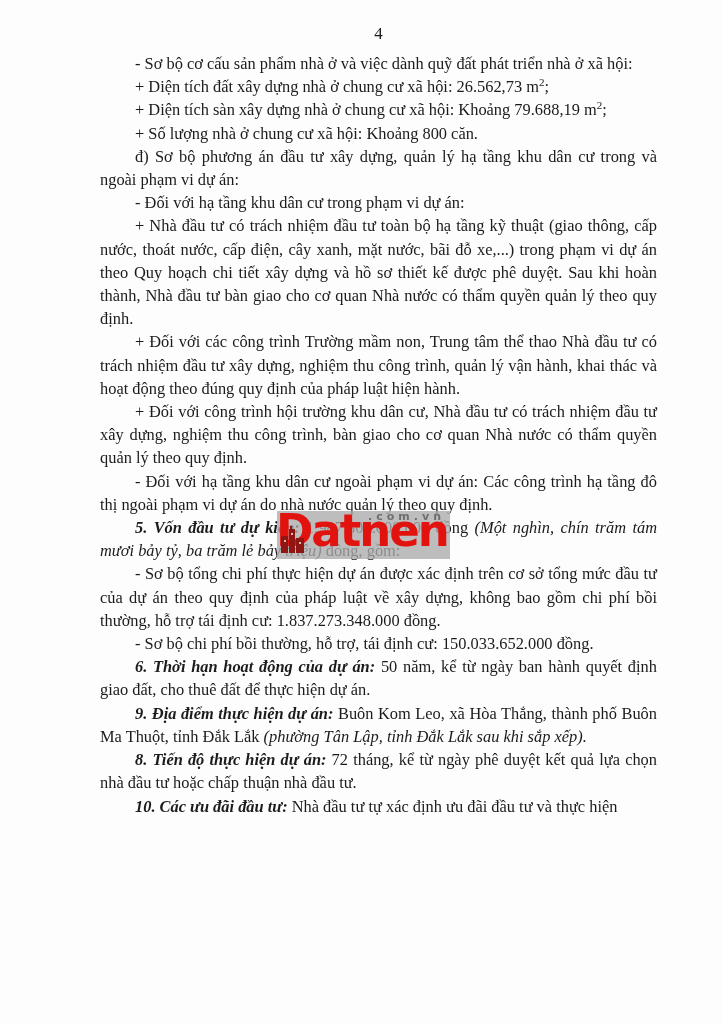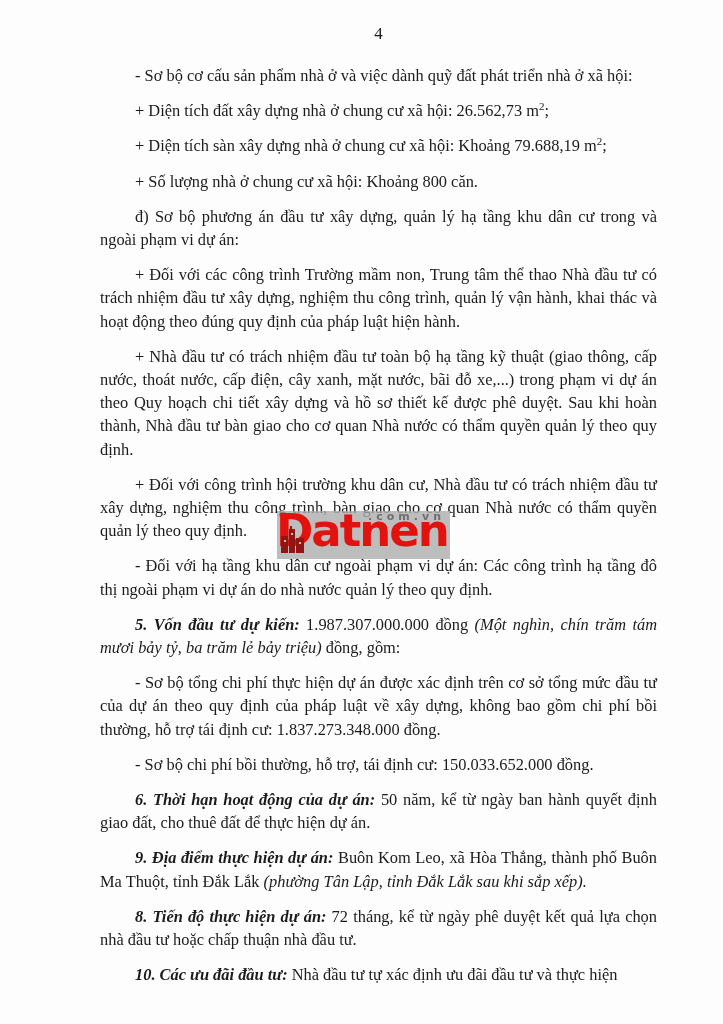--- a/index.html
+++ b/index.html
@@ -25,21 +25,21 @@
     font-size: 17px;
   }
   .content {
     position: absolute;
     left: 100px;
     top: 52px;
     width: 557px;
   }
   .page-number { left: 100px; }
   .content p {
-    margin: 12px 0 0 0;
+    margin: 0 0 0 0;
     text-indent: 35px;
     text-align: justify;
     font-size: 16.4px;
     line-height: 23.2px;
   }
   .run-r  { font-style: normal; font-weight: normal; }
   .run-i  { font-style: italic; }
   .run-bi { font-style: italic; font-weight: bold; }
   sup.run-sup {
     font-size: 11px;
@@ -91,22 +91,23 @@
 <div class="page">
 
   <div class="page-number">4</div>
 
   <div class="content">
       <p><span class="run-r">- Sơ bộ cơ cấu sản phẩm nhà ở và việc dành quỹ đất phát triển nhà ở xã hội:</span></p>
       <p><span class="run-r">+ Diện tích đất xây dựng nhà ở chung cư xã hội: 26.562,73 m</span><sup class="run-sup">2</sup><span class="run-r">;</span></p>
       <p><span class="run-r">+ Diện tích sàn xây dựng nhà ở chung cư xã hội: Khoảng 79.688,19 m</span><sup class="run-sup">2</sup><span class="run-r">;</span></p>
       <p><span class="run-r">+ Số lượng nhà ở chung cư xã hội: Khoảng 800 căn.</span></p>
       <p><span class="run-r">đ) Sơ bộ phương án đầu tư xây dựng, quản lý hạ tầng khu dân cư trong và ngoài phạm vi dự án:</span></p>
+      <p><span class="run-r">- Đối với hạ tầng khu dân cư trong phạm vi dự án:</span></p>
+      <p><span class="run-r">+ Nhà đầu tư có trách nhiệm đầu tư toàn bộ hạ tầng kỹ thuật (giao thông, cấp nước, thoát nước, cấp điện, cây xanh, mặt nước, bãi đỗ xe,...) trong phạm vi dự án theo Quy hoạch chi tiết xây dựng và hồ sơ thiết kế được phê duyệt. Sau khi hoàn thành, Nhà đầu tư bàn giao cho cơ quan Nhà nước có thẩm quyền quản lý theo quy định.</span></p>
       <p><span class="run-r">+ Đối với các công trình Trường mầm non, Trung tâm thể thao Nhà đầu tư có trách nhiệm đầu tư xây dựng, nghiệm thu công trình, quản lý vận hành, khai thác và hoạt động theo đúng quy định của pháp luật hiện hành.</span></p>
-      <p><span class="run-r">+ Nhà đầu tư có trách nhiệm đầu tư toàn bộ hạ tầng kỹ thuật (giao thông, cấp nước, thoát nước, cấp điện, cây xanh, mặt nước, bãi đỗ xe,...) trong phạm vi dự án theo Quy hoạch chi tiết xây dựng và hồ sơ thiết kế được phê duyệt. Sau khi hoàn thành, Nhà đầu tư bàn giao cho cơ quan Nhà nước có thẩm quyền quản lý theo quy định.</span></p>
       <p><span class="run-r">+ Đối với công trình hội trường khu dân cư, Nhà đầu tư có trách nhiệm đầu tư xây dựng, nghiệm thu công trình, bàn giao cho cơ quan Nhà nước có thẩm quyền quản lý theo quy định.</span></p>
       <p><span class="run-r">- Đối với hạ tầng khu dân cư ngoài phạm vi dự án: Các công trình hạ tầng đô thị ngoài phạm vi dự án do nhà nước quản lý theo quy định.</span></p>
       <p><span class="run-bi">5. Vốn đầu tư dự kiến:</span><span class="run-r"> 1.987.307.000.000 đồng </span><span class="run-i">(Một nghìn, chín trăm tám mươi bảy tỷ, ba trăm lẻ bảy triệu)</span><span class="run-r"> đồng, gồm:</span></p>
       <p><span class="run-r">- Sơ bộ tổng chi phí thực hiện dự án được xác định trên cơ sở tổng mức đầu tư của dự án theo quy định của pháp luật về xây dựng, không bao gồm chi phí bồi thường, hỗ trợ tái định cư: 1.837.273.348.000 đồng.</span></p>
       <p><span class="run-r">- Sơ bộ chi phí bồi thường, hỗ trợ, tái định cư: 150.033.652.000 đồng.</span></p>
       <p><span class="run-bi">6. Thời hạn hoạt động của dự án:</span><span class="run-r"> 50 năm, kể từ ngày ban hành quyết định giao đất, cho thuê đất để thực hiện dự án.</span></p>
       <p><span class="run-bi">9. Địa điểm thực hiện dự án:</span><span class="run-r"> Buôn Kom Leo, xã Hòa Thắng, thành phố Buôn Ma Thuột, tỉnh Đắk Lắk </span><span class="run-i">(phường Tân Lập, tỉnh Đắk Lắk sau khi sắp xếp).</span></p>
       <p><span class="run-bi">8. Tiến độ thực hiện dự án:</span><span class="run-r"> 72 tháng, kể từ ngày phê duyệt kết quả lựa chọn nhà đầu tư hoặc chấp thuận nhà đầu tư.</span></p>
       <p><span class="run-bi">10. Các ưu đãi đầu tư:</span><span class="run-r"> Nhà đầu tư tự xác định ưu đãi đầu tư và thực hiện</span></p>
     </div>

